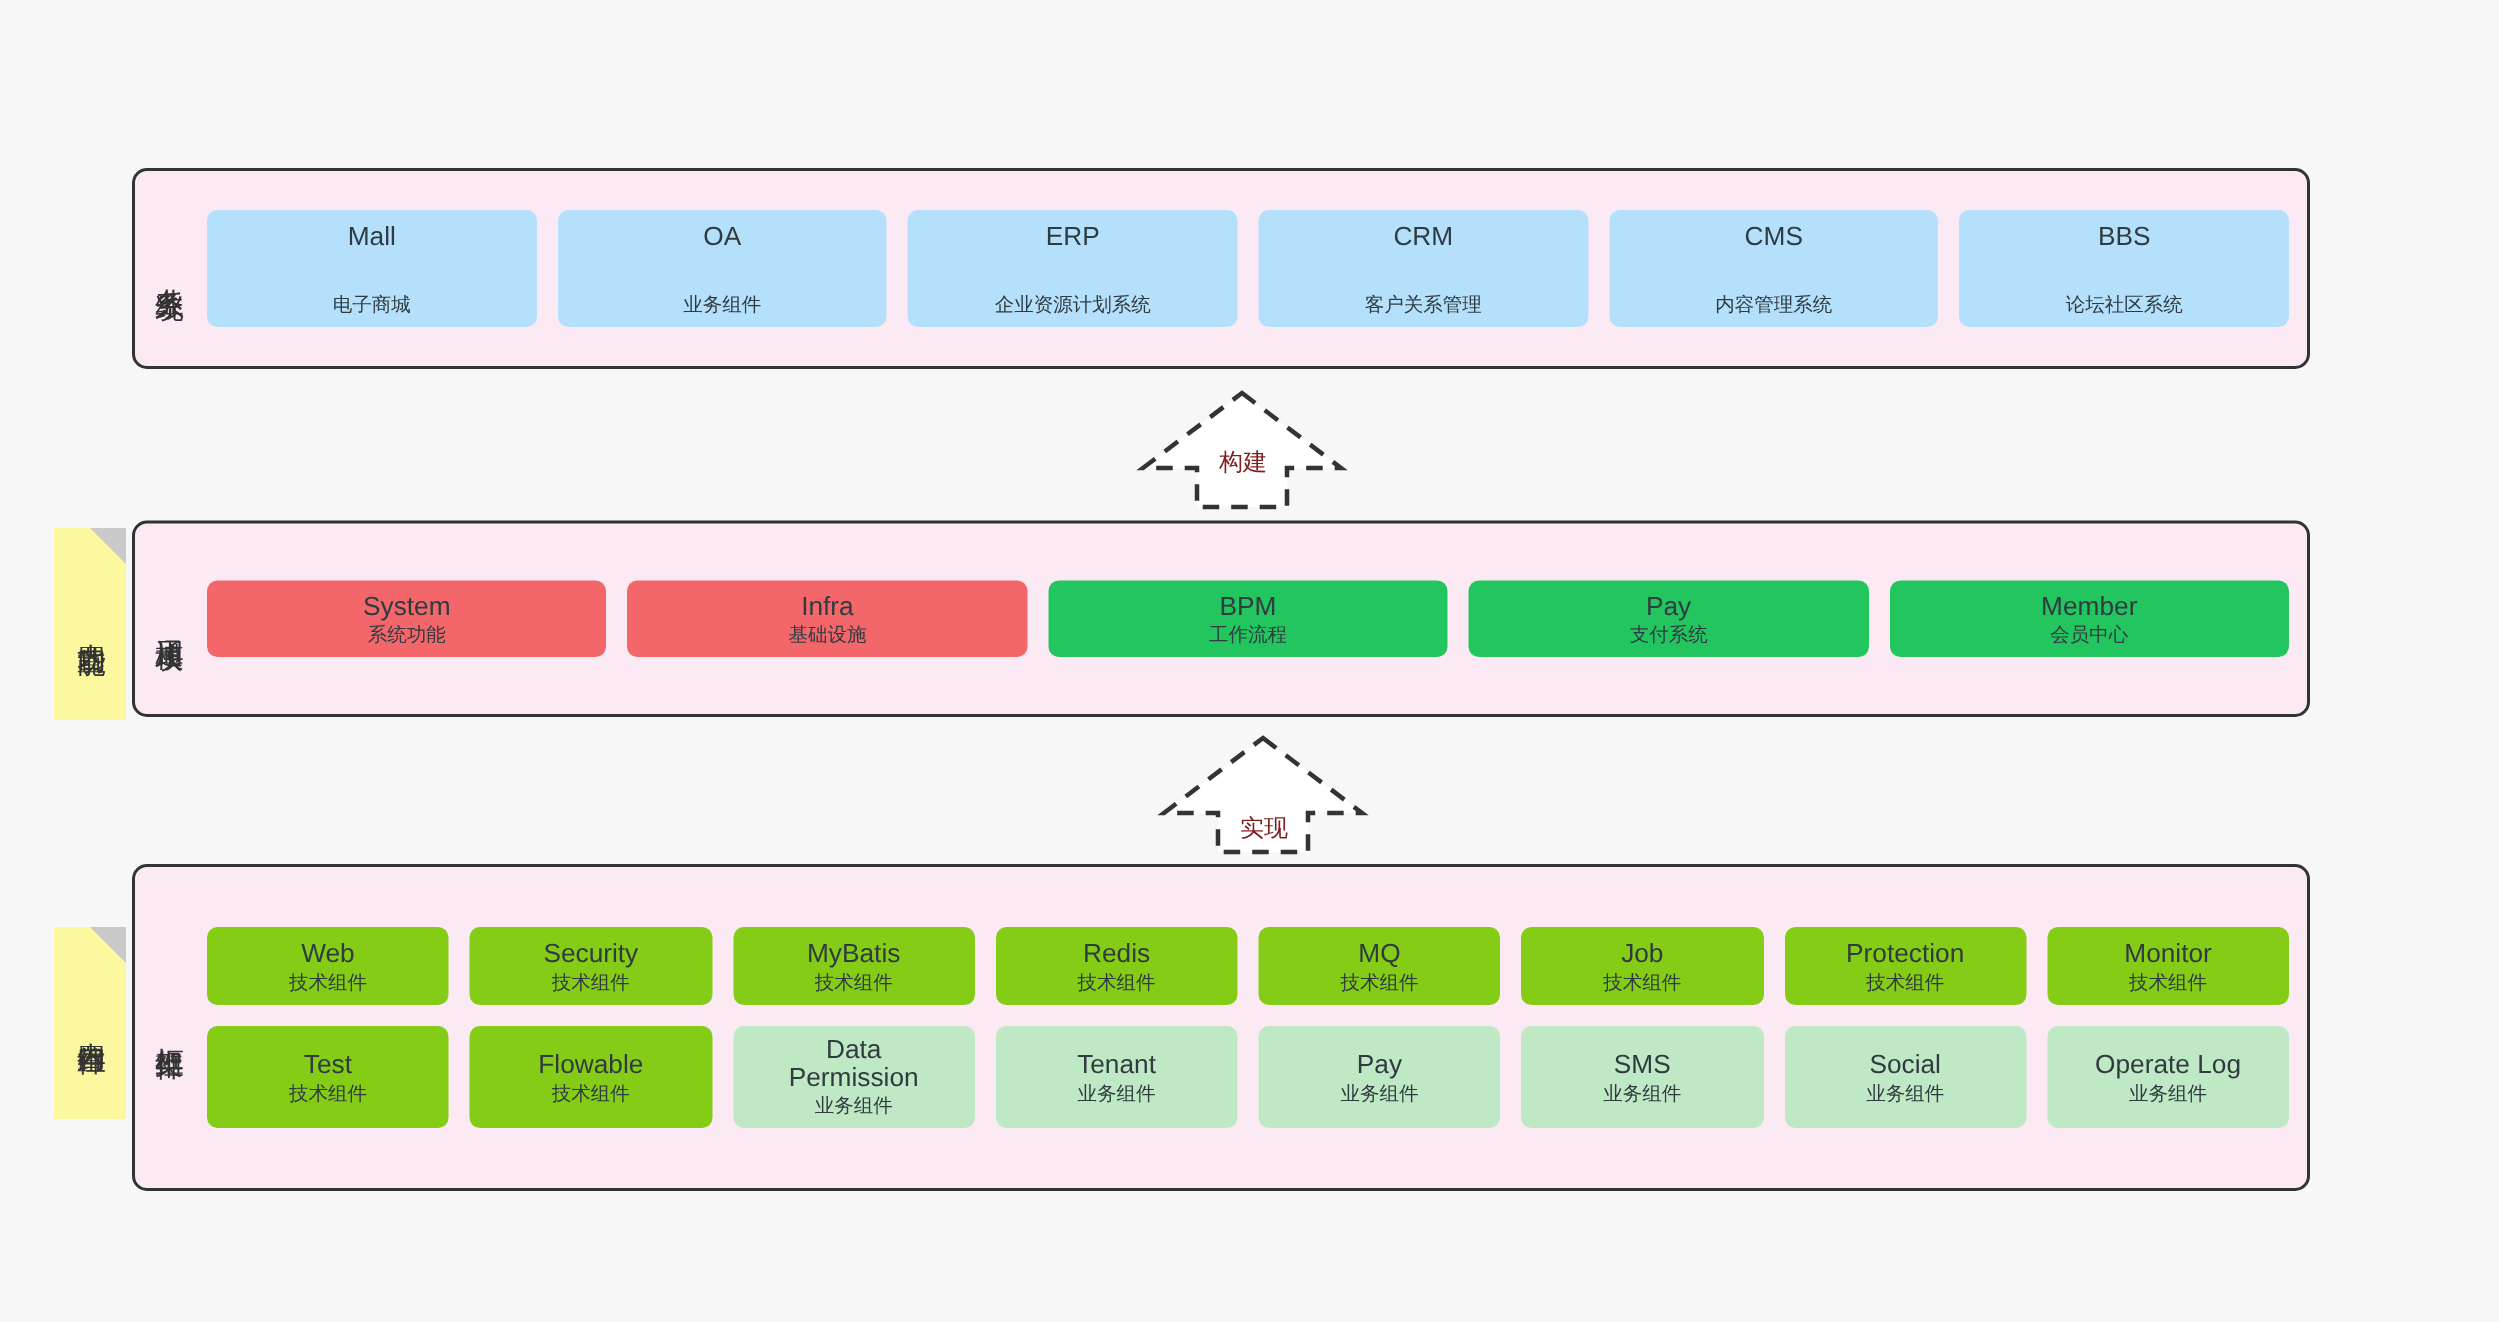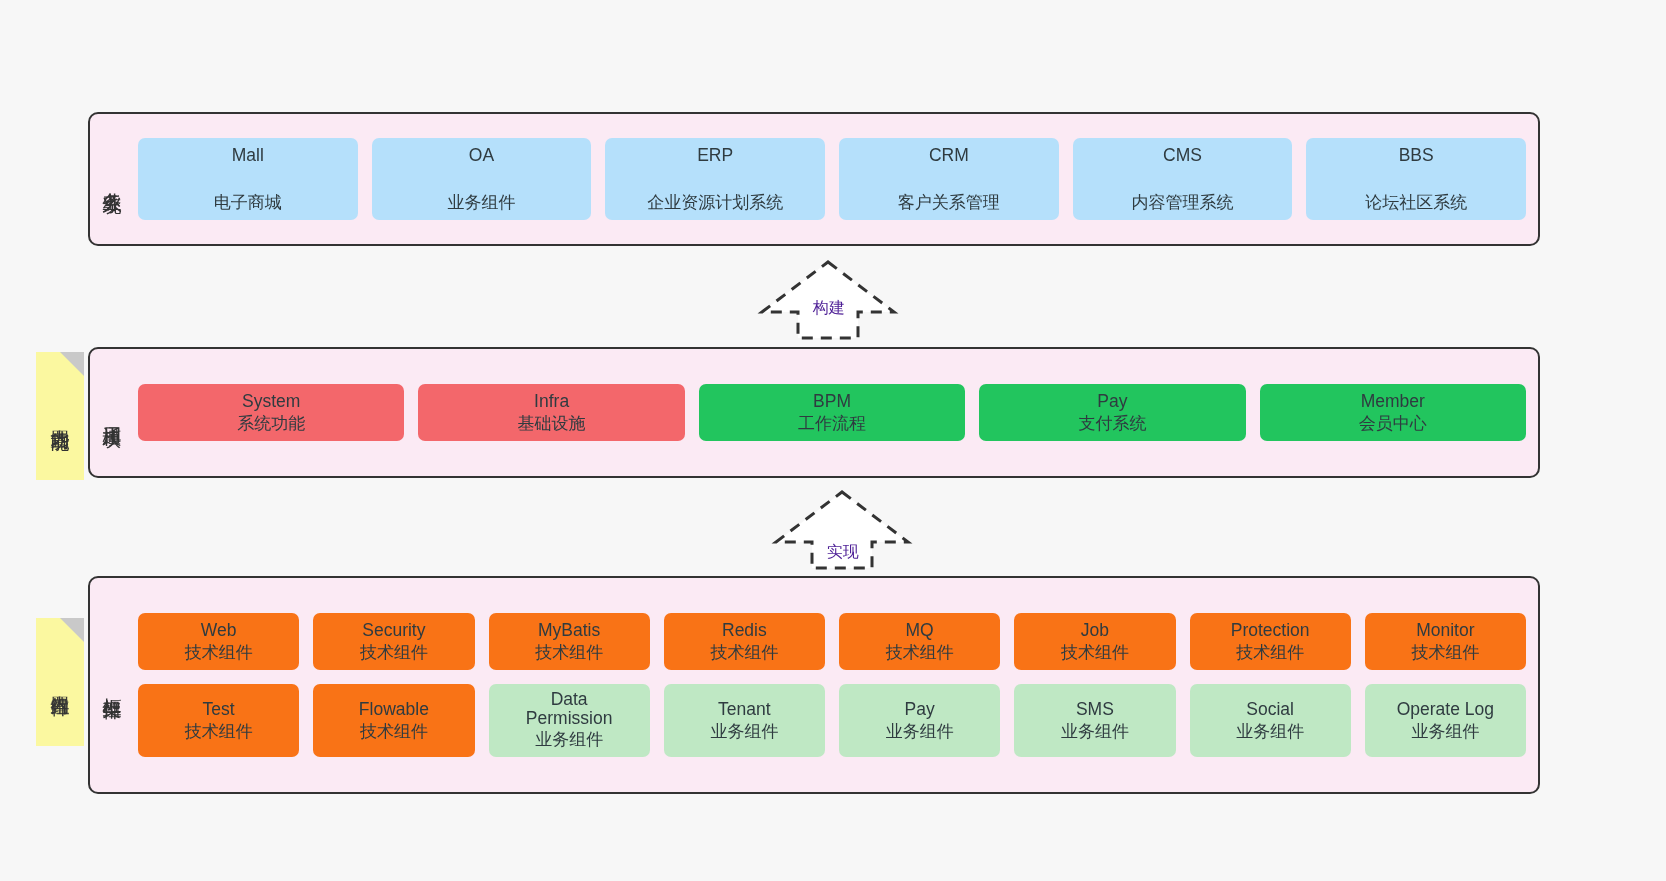--- a/index.html
+++ b/index.html
@@ -59,27 +59,27 @@
     align-items:center;
     justify-content:center;
     text-align:center;
     font-size:17px;
     line-height:1.30;
     color:#2f3b40;
     box-sizing:border-box;
     padding:6px 4px;
   }
   .cell .t1{font-size:17.5px;}
-  .cell .t2{font-size:17px;}
+  .cell .t2{font-size:13px;}
 
   
   .c-blue       {background:#b5e0fb;gap:26px;}
   .c-red        {background:#f3676b;}
   .c-pink       {background:#22c55e;}
-  .c-green-dark {background:#f97316;}
+  .c-green-dark {background:#84cc16;}
   .c-green-light{background:#bfe8c4;}
 
   
   .sticky{
     position:absolute;
     background:#fbf8a0;
     box-sizing:border-box;
     display:flex;
     align-items:center;
     justify-content:center;
@@ -99,21 +99,21 @@
     border-left:24px solid transparent;
     border-top:24px solid #c9c9c9;
   }
 
   
   .connector{position:absolute;}
   .connector svg{display:block;overflow:visible;}
   .connector .lbl{
     position:absolute;
     font-size:16px;
-    color:#4c1d95;
+    color:#7f1d1d;
     white-space:nowrap;
     left:50%;
     transform:translateX(-48%);
   }
 </style>
 </head>
 <body>
 
 <div class="canvas">
 

